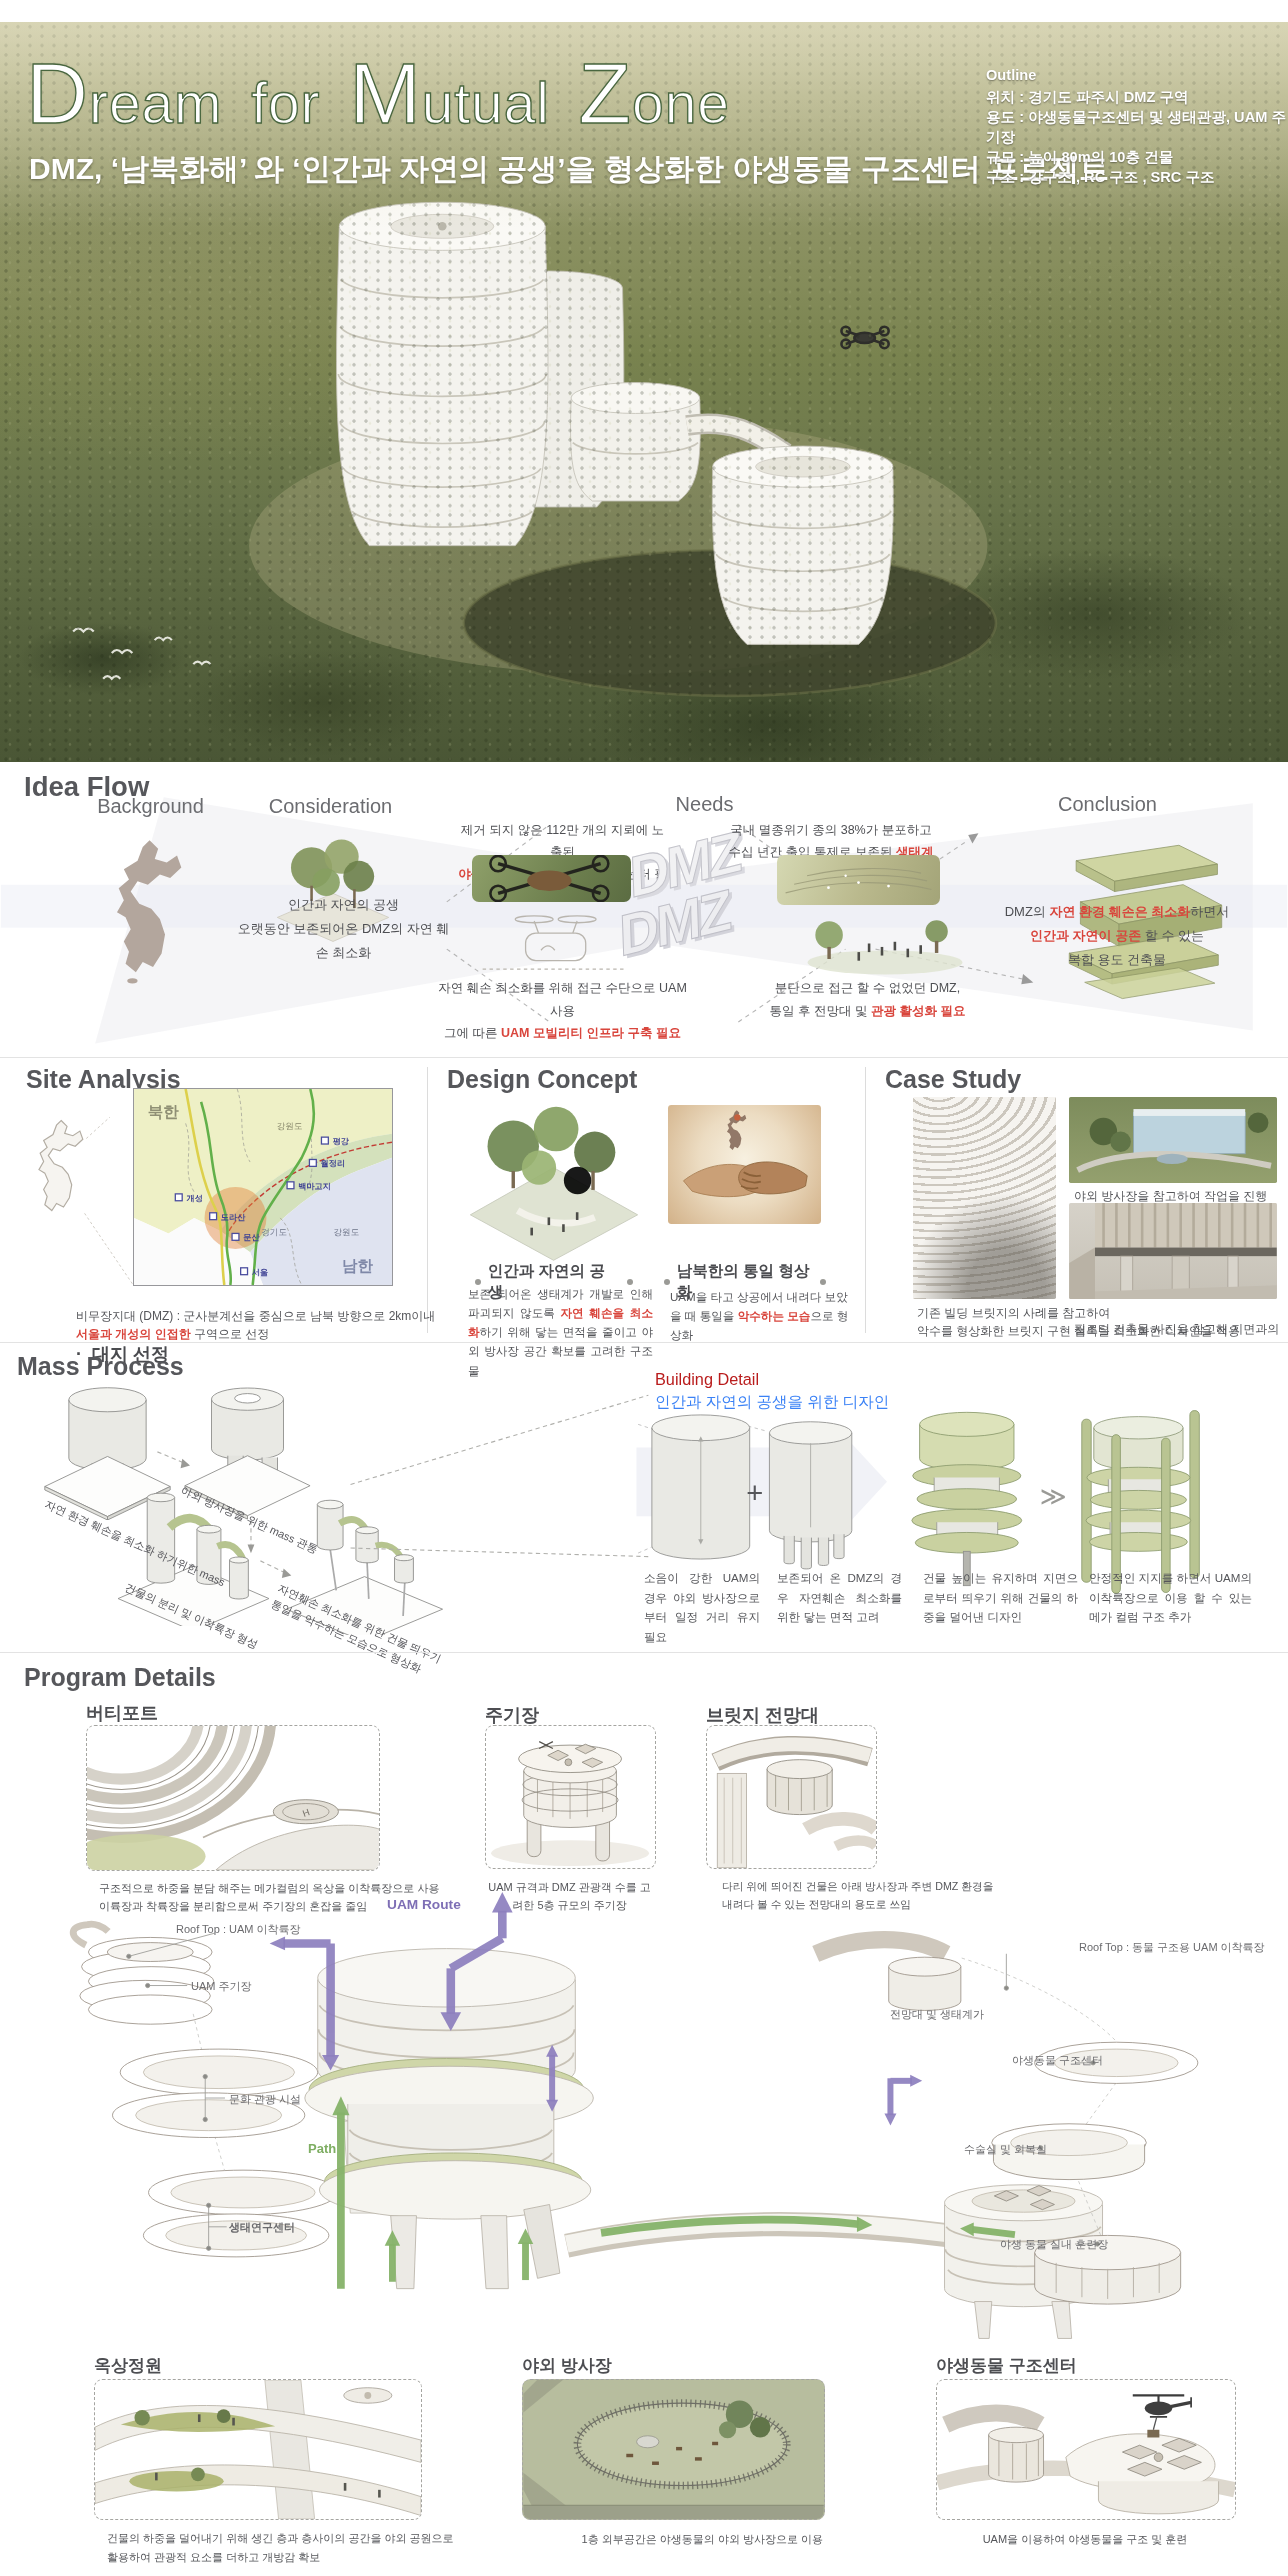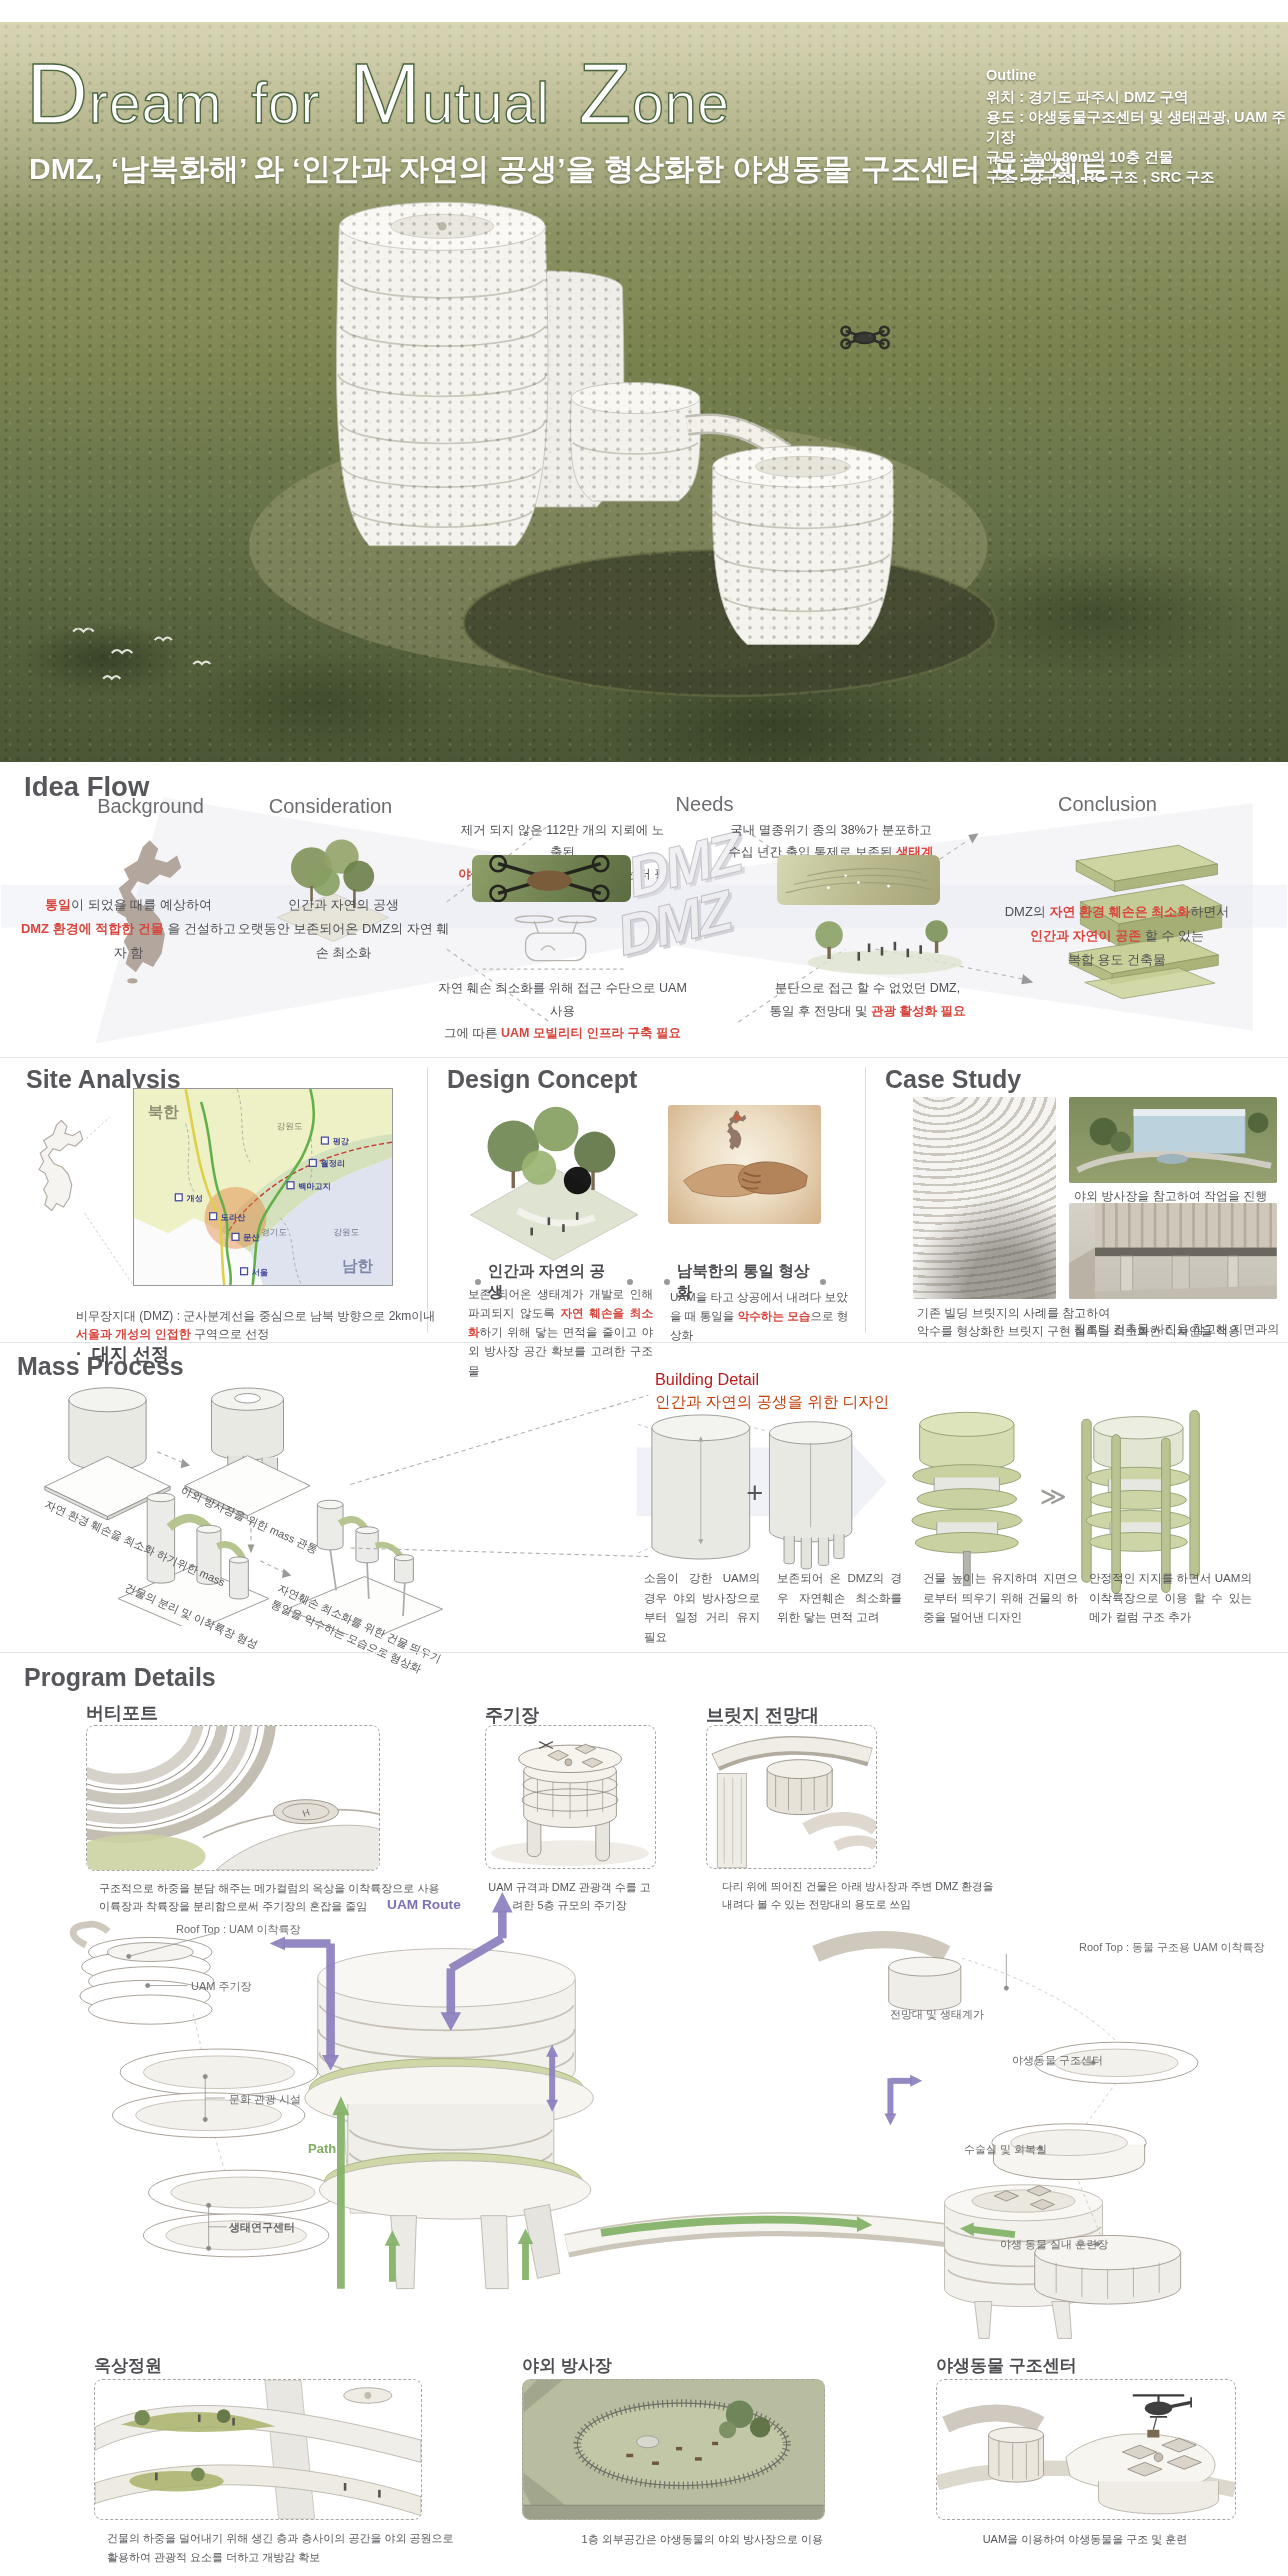--- a/index.html
+++ b/index.html
@@ -152,24 +152,20 @@
   <div class="h1" style="left:24px;top:771px;">Idea Flow</div>
   <div class="h2" style="left:82px;top:795px;width:137px;text-align:center;">Background</div>
   <div class="h2" style="left:262px;top:795px;width:137px;text-align:center;">Consideration</div>
   <div class="h2" style="left:640px;top:793px;width:129px;text-align:center;">Needs</div>
   <div class="h2" style="left:1039px;top:793px;width:137px;text-align:center;">Conclusion</div>
 
   <svg class="abs" style="left:96px;top:835px;" width="90" height="163" viewBox="0 0 100 190">
     <path d="M60,6 L70,16 L66,28 L80,32 L92,24 L97,38 L84,50 L72,46 L58,58 L46,54 L38,66 L48,80 L62,86 L72,98 L78,116 L74,138 L64,154 L52,148 L44,160 L32,150 L36,136 L30,124 L38,110 L32,96 L22,90 L30,76 L24,62 L36,52 L30,40 L46,30 L52,14 Z" fill="#b3a69d"></path>
     <ellipse cx="40" cy="170" rx="6" ry="3" fill="#b3a69d"></ellipse>
   </svg>
-  <div class="ctext" style="left:17px;top:893px;width:223px;">
-    <div><span class="red">통일</span><span>이 되었을 때를 예상하여</span></div>
-    <div><span class="red">DMZ 환경에 적합한 건물</span><span> 을 건설하고자 함</span></div>
-  </div>
 
   <svg class="abs" style="left:273px;top:829px;" width="120" height="116" viewBox="0 0 140 135">
     <polygon points="70,75 135,103 70,131 5,103" fill="#e7e5da" stroke="#cfccc0"></polygon>
     <circle cx="45" cy="45" r="24" fill="#7f9258" opacity="0.9"></circle>
       <circle cx="80" cy="32" r="20" fill="#93a468" opacity="0.9"></circle>
     <circle cx="100" cy="55" r="18" fill="#6b8049" opacity="0.9"></circle>
       <circle cx="62" cy="62" r="16" fill="#86a061" opacity="0.9"></circle>
     <line x1="45" y1="66" x2="45" y2="84" stroke="#7a6a52" stroke-width="3"></line>
     <line x1="95" y1="70" x2="95" y2="92" stroke="#7a6a52" stroke-width="3"></line>
   </svg>
@@ -507,21 +503,21 @@
   </svg>
   <div class="mcap" style="left:49px;top:1496px;">자연 환경 훼손을 최소화 하기위한 mass</div>
   <div class="mcap" style="left:185px;top:1482px;">야외 방사장을 위한 mass 관통</div>
   <div class="mcap" style="left:129px;top:1579px;">건물의 분리 및 이착륙장 형성</div>
   <div class="mcap" style="left:282px;top:1580px;">
     <div>자연훼손 최소화를 위한 건물 띄우기</div>
     <div>통일을 악수하는 모습으로 형상화</div>
   </div>
 
   <div class="abs" style="left:655px;top:1370px;font-size:16.3px;color:#b91c1c;">Building Detail</div>
-  <div class="abs" style="left:655px;top:1392px;font-size:15.5px;color:#c2410c;">인간과 자연의 공생을 위한 디자인</div>
+  <div class="abs" style="left:655px;top:1392px;font-size:15.5px;color:#3b82f6;">인간과 자연의 공생을 위한 디자인</div>
   <svg class="abs" style="left:636px;top:1366px;" width="653" height="266" viewBox="0 0 760 310">
     <polygon points="0,95 230,95 230,68 292,135 230,202 230,175 0,175" fill="#eef0f6" opacity="0.85"></polygon>
     <g stroke="#bbb" stroke-dasharray="4 4">
         <line x1="2" y1="68" x2="20" y2="74"></line>
         <line x1="2" y1="218" x2="20" y2="210"></line>
         <line x1="130" y1="70" x2="152" y2="76"></line>
       </g>
     <path d="M18,72 L18,210 A57,15 0 0 0 132,210 L132,72" fill="#e9e9e4" stroke="#8f8f8c"></path>
     <ellipse cx="75" cy="72" rx="57" ry="15" fill="#f3f3ef" stroke="#8f8f8c"></ellipse>
     <line x1="75" y1="85" x2="75" y2="205" stroke="#a9a9a4" stroke-width="1"></line>

